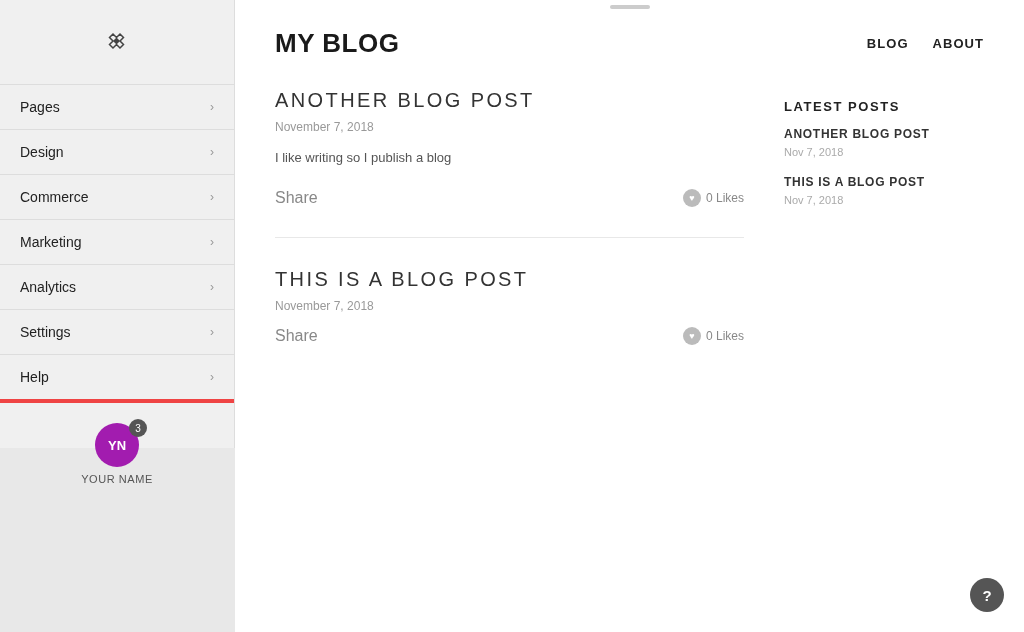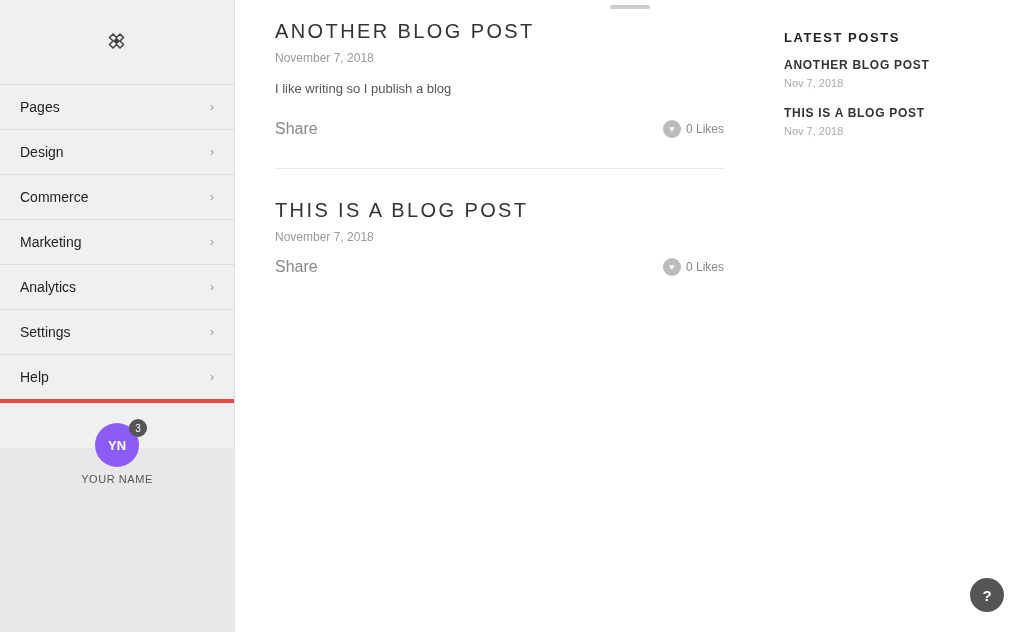--- a/index.html
+++ b/index.html
@@ -71,21 +71,21 @@
 
     .avatar-wrapper {
       position: relative;
       display: inline-block;
     }
 
     .avatar {
       width: 44px;
       height: 44px;
       border-radius: 50%;
-      background: #8b5cf6;
+      background: #a21caf;
       display: flex;
       align-items: center;
       justify-content: center;
       color: #fff;
       font-size: 13px;
       font-weight: 600;
     }
 
     .notification-badge {
       position: absolute;
@@ -142,21 +142,21 @@
       font-weight: 600;
       letter-spacing: 0.08em;
       color: #222;
       cursor: pointer;
       text-transform: uppercase;
     }
 
     .content-area {
       display: flex;
       padding: 20px 40px 40px;
-      gap: 60px;
+      gap: 40px;
     }
 
     .posts-column {
       flex: 1;
     }
 
     .blog-post {
       padding-bottom: 30px;
       margin-bottom: 30px;
       border-bottom: 1px solid #e8e8e8;
@@ -347,20 +347,27 @@
         <span>3</span>
       </div>
     </div>
     <div class="user-name">YOUR NAME</div>
   </div>
 </div>
 
 <div class="main">
   <div class="top-handle"></div>
 
+  <header class="site-header">
+    <h1 class="site-title">MY BLOG</h1>
+    <nav class="site-nav">
+      <span class="site-nav-item">BLOG</span>
+      <span class="site-nav-item">ABOUT</span>
+    </nav>
+  </header>
 
   <div class="content-area">
     <div class="posts-column">
 
       <div class="blog-post">
         <h2 class="post-title">ANOTHER BLOG POST</h2>
         <div class="post-date">November 7, 2018</div>
         <p class="post-excerpt">I like writing so I publish a blog</p>
         <div class="post-footer">
           <span class="post-share">Share</span>

